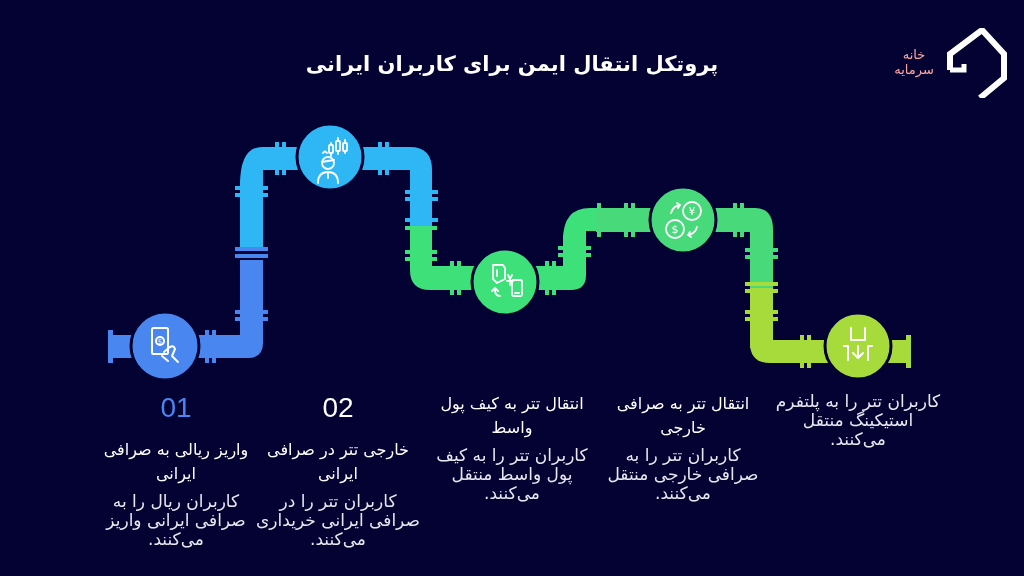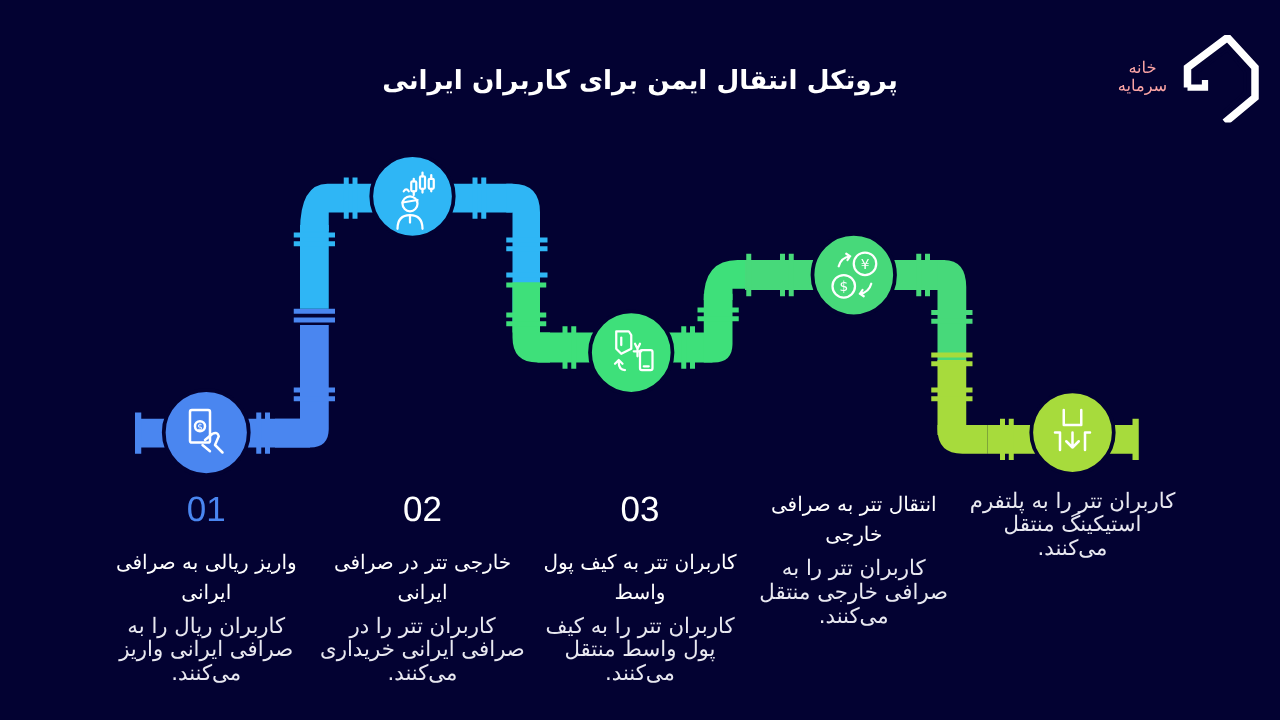--- a/index.html
+++ b/index.html
@@ -181,33 +181,32 @@
     <circle cx="858" cy="346" r="33" fill="#a7db3c" stroke="#030232" stroke-width="3"></circle>
     <g fill="none" stroke="#ffffff" stroke-width="2" stroke-linecap="round" stroke-linejoin="round">
       <path d="M851 328 L851 340 L865 340 L865 328"></path>
       <path d="M844 346 L848 346 L848 360"></path>
       <path d="M872 346 L868 346 L868 360"></path>
       <path d="M858 346 L858 358 M853 353 L858 358 L863 353"></path>
     </g>
   </g>
 </svg>
 
-<div class="step" style="left:80px">
+<div class="step" style="left:91px">
   <div class="num" style="color:#4a86f0">01</div>
   <div class="heading">واریز ریالی به صرافی ایرانی</div>
   <div class="desc">کاربران ریال را به صرافی ایرانی واریز می‌کنند.</div>
 </div>
 <div class="step" style="left:253px">
   <div class="num">02</div>
   <div class="heading">خارجی تتر در صرافی ایرانی</div>
   <div class="desc">کاربران تتر را در صرافی ایرانی خریداری می‌کنند.</div>
 </div>
 <div class="step" style="left:427px">
-  <div class="num">03</div>
-  <div class="heading">کاربران تتر به کیف پول واسط</div>
+  <div class="heading">انتقال تتر به کیف پول واسط</div>
   <div class="desc">کاربران تتر را به کیف پول واسط منتقل می‌کنند.</div>
 </div>
 <div class="step" style="left:598px">
   <div class="heading">انتقال تتر به صرافی خارجی</div>
   <div class="desc">کاربران تتر را به صرافی خارجی منتقل می‌کنند.</div>
 </div>
 <div class="step" style="left:773px">
   <div class="desc">کاربران تتر را به پلتفرم استیکینگ منتقل می‌کنند.</div>
 </div>
 

